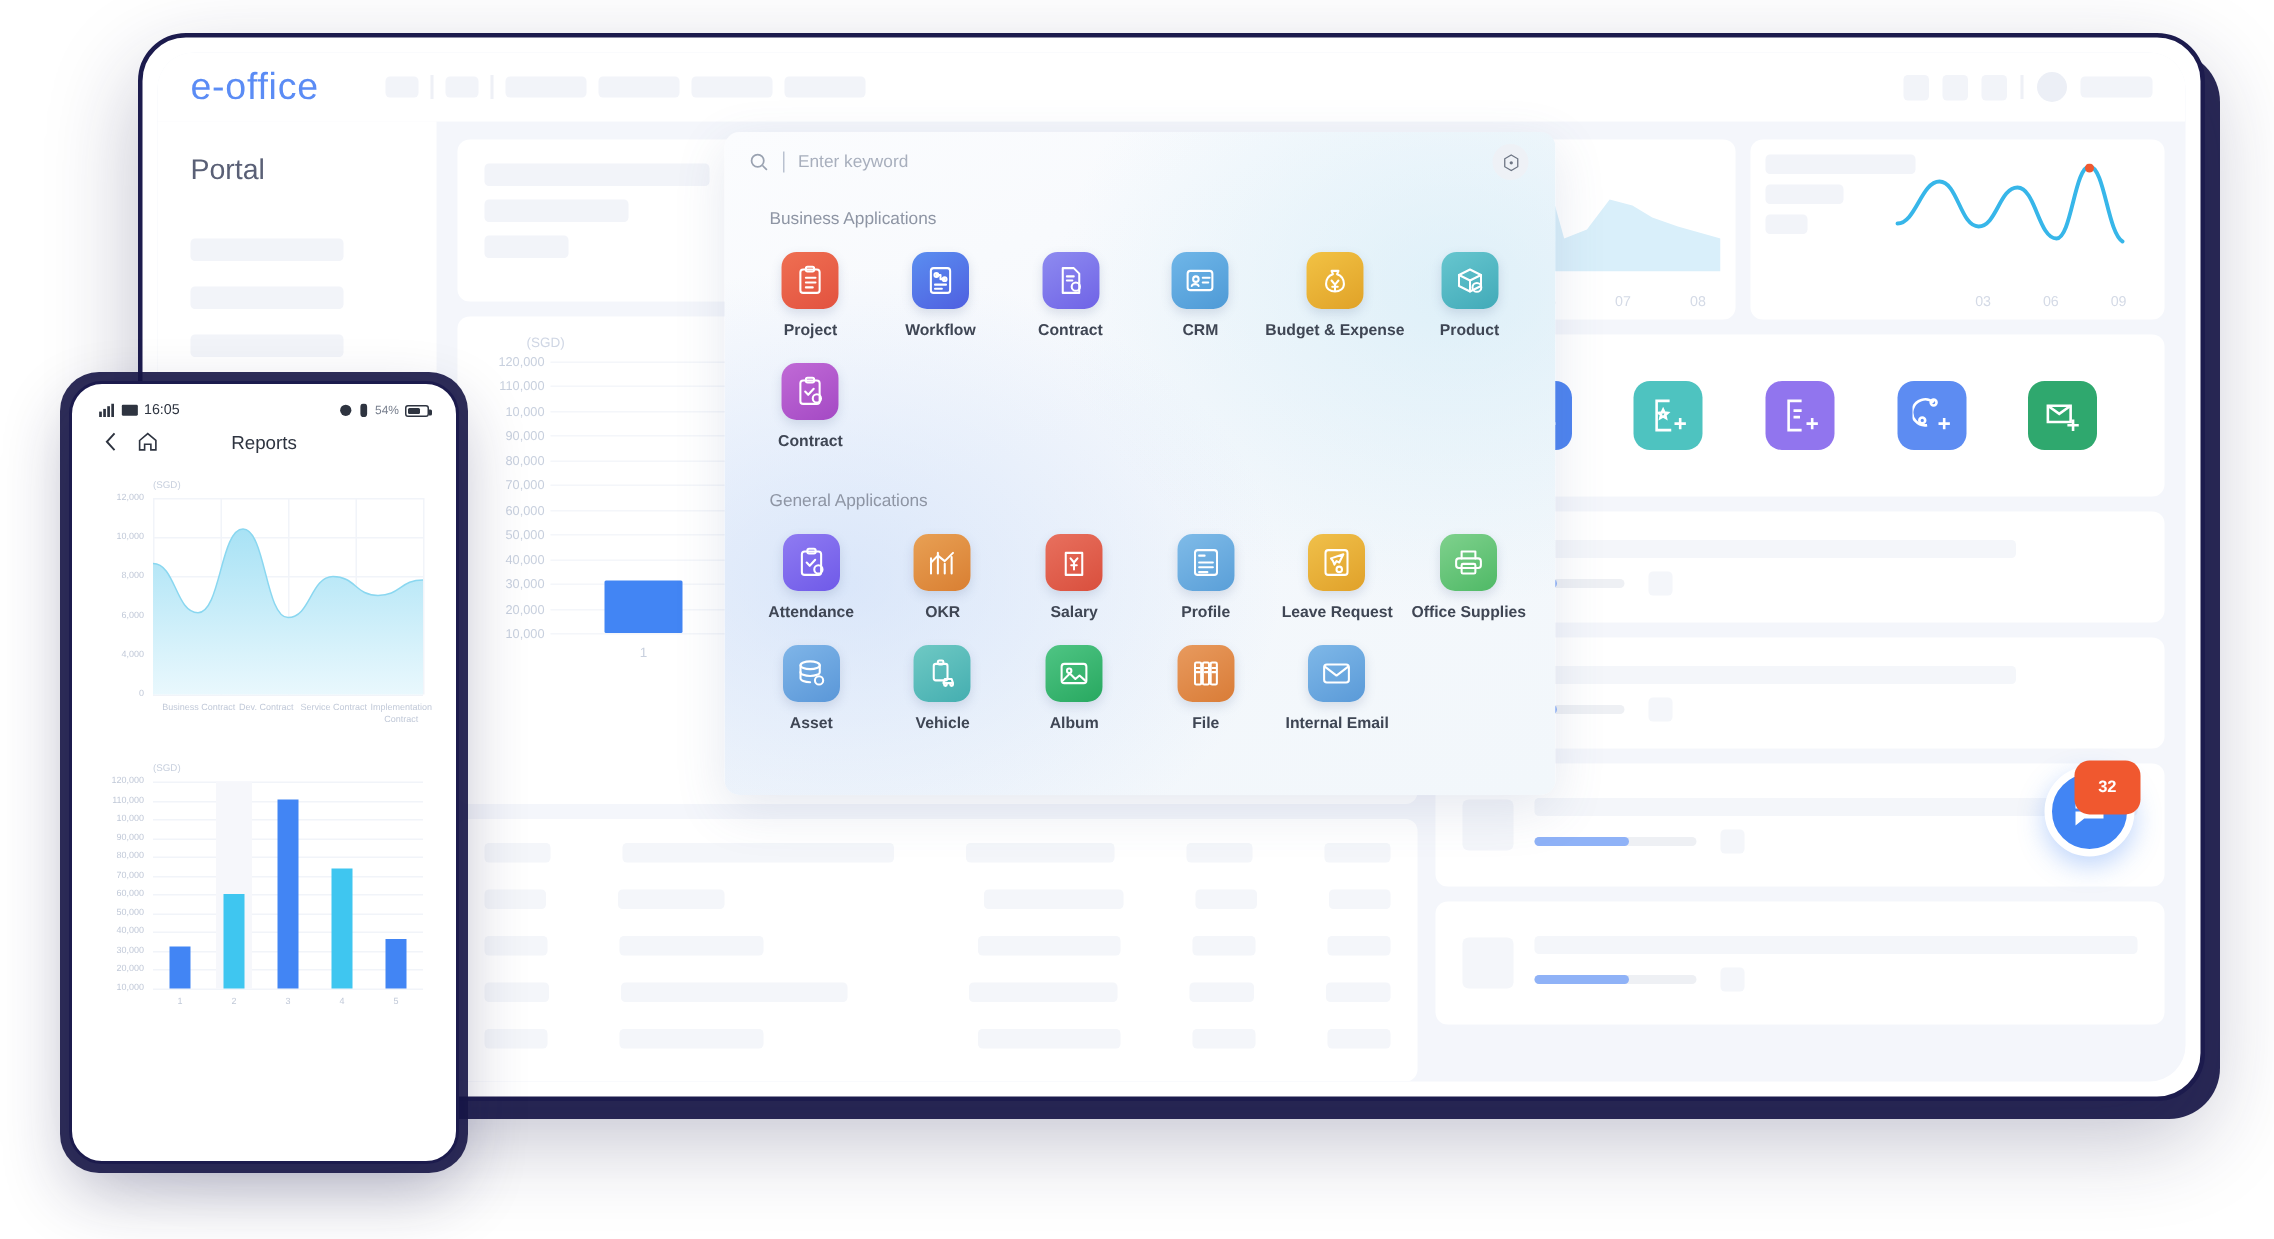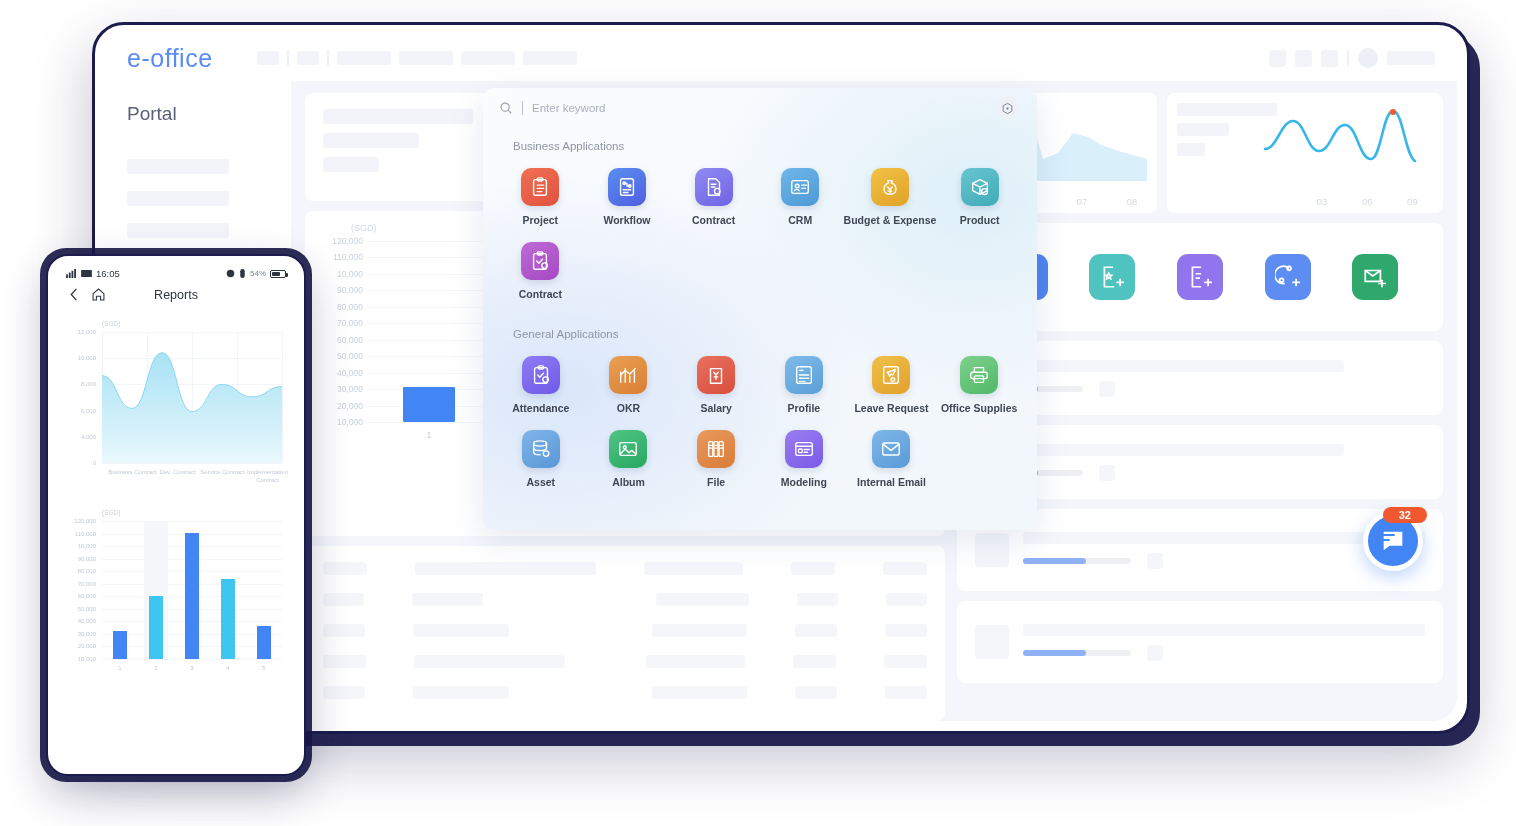--- a/index.html
+++ b/index.html
@@ -135,21 +135,21 @@
   .p-grid { position: absolute; height: 1px; background: #f1f4f9; }
   .p-vgrid { position: absolute; width: 1px; background: #f1f4f9; }
   .p-xtick { position: absolute; font-size: 6px; color: #c1c9d8; text-align: center; line-height: 1.35; }
   .p-bar { position: absolute; }
 
   
   .chat-wrap { position: absolute; right: 34px; bottom: 150px; }
   .chat-btn { width: 60px; height: 60px; border-radius: 50%; background: #4285f4;
       border: 5px solid #fff; display: flex; align-items: center; justify-content: center;
       box-shadow: 0 6px 18px rgba(66,133,244,0.35); }
-  .chat-badge { position: absolute; right: -4px; top: -4px; min-width: 26px; height: 16px;
+  .chat-badge { position: absolute; right: -4px; top: -4px; min-width: 26px; height: 36px;
       border-radius: 10px; background: #f0582f; color: #fff; font-size: 11px; font-weight: 700;
       display: flex; align-items: center; justify-content: center; padding: 0 16px; }
 </style>
 </head>
 <body>
 
 <div id="stage">
 
   <div class="shadow-layer" style="left:102px;top:34px;width:1378px;height:712px;border-radius:34px;"></div>
   <div class="laptop-outer">
@@ -567,50 +567,51 @@
             <svg width="22" height="22" viewBox="0 0 24 24" fill="none" stroke="#fff" stroke-width="1.5" stroke-linecap="round" stroke-linejoin="round">
               <ellipse cx="11" cy="6" rx="7" ry="2.8"></ellipse>
               <path d="M4 6v5c0 1.5 3 2.8 7 2.8s7-1.3 7-2.8V6"></path>
               <path d="M4 11v4.5c0 1.5 3 2.8 7 2.8"></path>
               <circle cx="17.5" cy="17" r="3"></circle>
             </svg>
           </div>
           <div class="app-label">Asset</div>
         </div>
         <div class="app">
+          <div class="tile" style="background:linear-gradient(150deg,#6fc9c4,#44aeb0)">
+            <svg width="22" height="22" viewBox="0 0 24 24" fill="none" stroke="#fff" stroke-width="1.5" stroke-linecap="round" stroke-linejoin="round">
+              <rect x="6" y="5" width="10" height="12" rx="1.5"></rect>
+              <rect x="9" y="2.5" width="4" height="3" rx="1"></rect>
+              <path d="M13 19h7l-1-3h-5z"></path>
+              <circle cx="14.5" cy="20" r="1"></circle>
+              <circle cx="19" cy="20" r="1"></circle>
+            </svg>
+          </div>
+          <div class="app-label">Vehicle</div>
+        </div>
+        <div class="app">
           <div class="tile" style="background:linear-gradient(150deg,#4fc584,#28a860)">
             <svg width="22" height="22" viewBox="0 0 24 24" fill="none" stroke="#fff" stroke-width="1.5" stroke-linecap="round" stroke-linejoin="round">
               <rect x="3" y="5" width="18" height="14" rx="2"></rect>
               <circle cx="8.5" cy="10" r="1.6"></circle>
               <path d="M4 17l5-5 4 4 3-2.5 4 3.5"></path>
             </svg>
           </div>
           <div class="app-label">Album</div>
         </div>
         <div class="app">
           <div class="tile" style="background:linear-gradient(150deg,#e89a5e,#d97c37)">
             <svg width="22" height="22" viewBox="0 0 24 24" fill="none" stroke="#fff" stroke-width="1.5" stroke-linecap="round" stroke-linejoin="round">
               <rect x="4" y="4" width="4.5" height="16" rx="1"></rect>
               <rect x="9.7" y="4" width="4.5" height="16" rx="1"></rect>
               <rect x="15.4" y="4" width="4.5" height="16" rx="1"></rect>
               <path d="M5 8h2.5M11.2 8h2.5M16.6 8h2.5M5 11h2.5M11.2 11h2.5M16.6 11h2.5"></path>
             </svg>
           </div>
           <div class="app-label">File</div>
-        </div>
-        <div class="app">
-          <div class="tile" style="background:linear-gradient(150deg,#9a7df2,#7a5ae8)">
-            <svg width="22" height="22" viewBox="0 0 24 24" fill="none" stroke="#fff" stroke-width="1.5" stroke-linecap="round" stroke-linejoin="round">
-              <rect x="3" y="5" width="18" height="14" rx="2"></rect>
-              <path d="M3 9h18"></path>
-              <rect x="6" y="12" width="4" height="4" rx="1"></rect>
-              <path d="M12 12.5h6M12 15.5h4"></path>
-            </svg>
-          </div>
-          <div class="app-label">Modeling</div>
         </div>
         <div class="app">
           <div class="tile" style="background:linear-gradient(150deg,#7fb8e8,#5a9ad8)">
             <svg width="22" height="22" viewBox="0 0 24 24" fill="none" stroke="#fff" stroke-width="1.5" stroke-linecap="round" stroke-linejoin="round">
               <rect x="3" y="5.5" width="18" height="13" rx="2"></rect>
               <path d="M3.5 7l8.5 6.5L20.5 7"></path>
             </svg>
           </div>
           <div class="app-label">Internal Email</div>
         </div>

